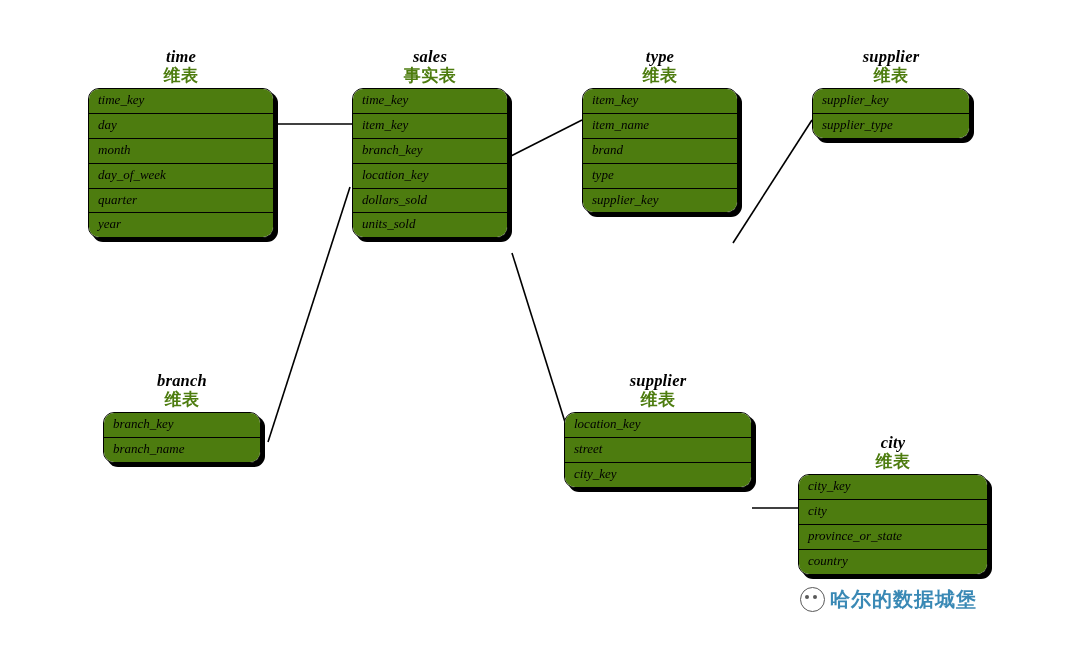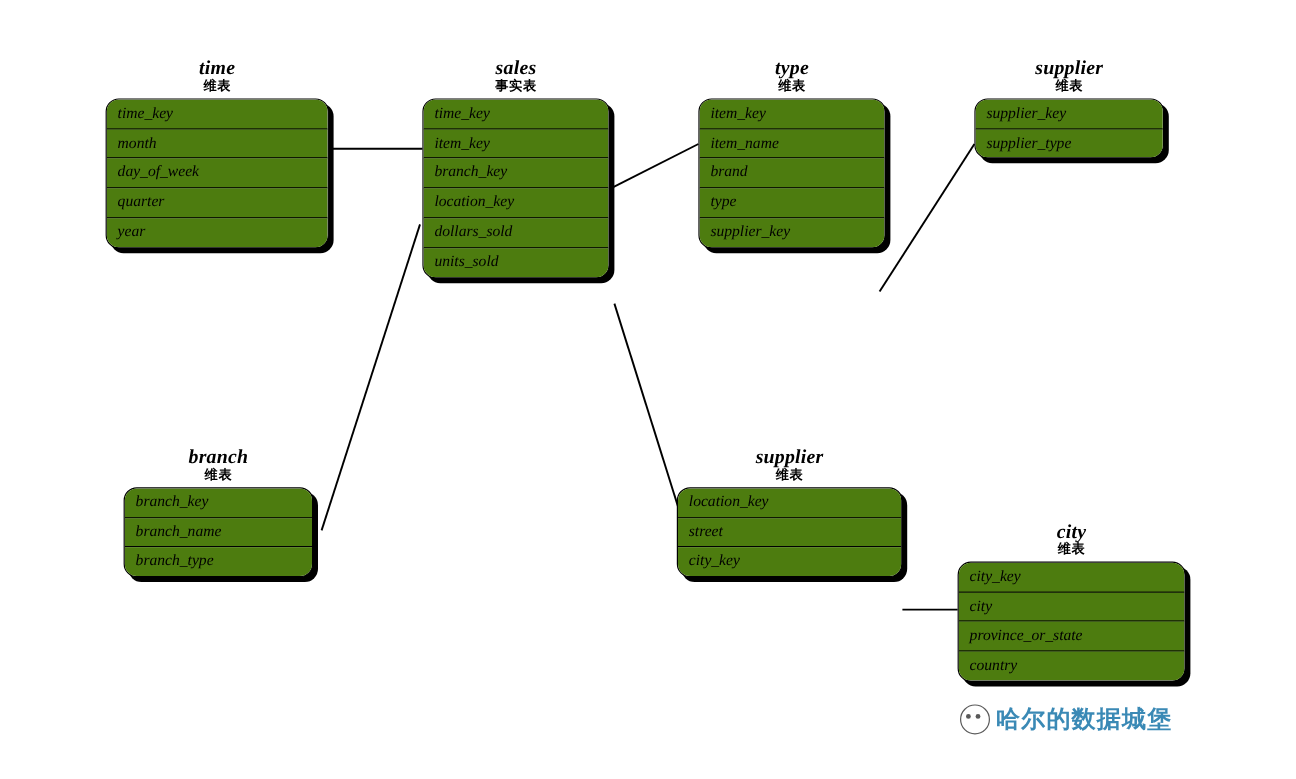--- a/index.html
+++ b/index.html
@@ -42,22 +42,22 @@
   .entity-title {
     font-style: italic;
     font-weight: bold;
     font-size: 16.5px;
     color: #000;
     letter-spacing: 0.2px;
   }
   .entity-subtitle {
     font-family: "DejaVu Sans", sans-serif;
     font-weight: bold;
-    font-size: 11px;
-    color: #000000;
+    font-size: 17px;
+    color: #4d7c0f;
     letter-spacing: 0.5px;
   }
   .entity-box {
     position: relative;
     border: 1.6px solid #000;
     border-radius: 11px;
     background: #fff;
     box-shadow: 4px 4px 0 0 #000;
     overflow: hidden;
   }
@@ -137,20 +137,21 @@
     <line x1="752" y1="508" x2="798" y2="508" stroke="#000" stroke-width="1.6"></line>
   </svg>
 
   <div class="entity" style="left:88px; top:48px; width:186px;">
     <div class="entity-caption">
       <div class="entity-title">time</div>
       <div class="entity-subtitle">维表</div>
     </div>
     <div class="entity-box">
       <div class="field">time_key</div>
+      <div class="field">day</div>
       <div class="field">month</div>
       <div class="field">day_of_week</div>
       <div class="field">quarter</div>
       <div class="field">year</div>
     </div>
   </div>
 
   <div class="entity" style="left:352px; top:48px; width:156px;">
     <div class="entity-caption">
       <div class="entity-title">sales</div>
@@ -192,21 +193,20 @@
   </div>
 
   <div class="entity" style="left:103px; top:372px; width:158px;">
     <div class="entity-caption">
       <div class="entity-title">branch</div>
       <div class="entity-subtitle">维表</div>
     </div>
     <div class="entity-box">
       <div class="field">branch_key</div>
       <div class="field">branch_name</div>
-      <div class="field">branch_type</div>
     </div>
   </div>
 
   <div class="entity" style="left:564px; top:372px; width:188px;">
     <div class="entity-caption">
       <div class="entity-title">supplier</div>
       <div class="entity-subtitle">维表</div>
     </div>
     <div class="entity-box">
       <div class="field">location_key</div>

